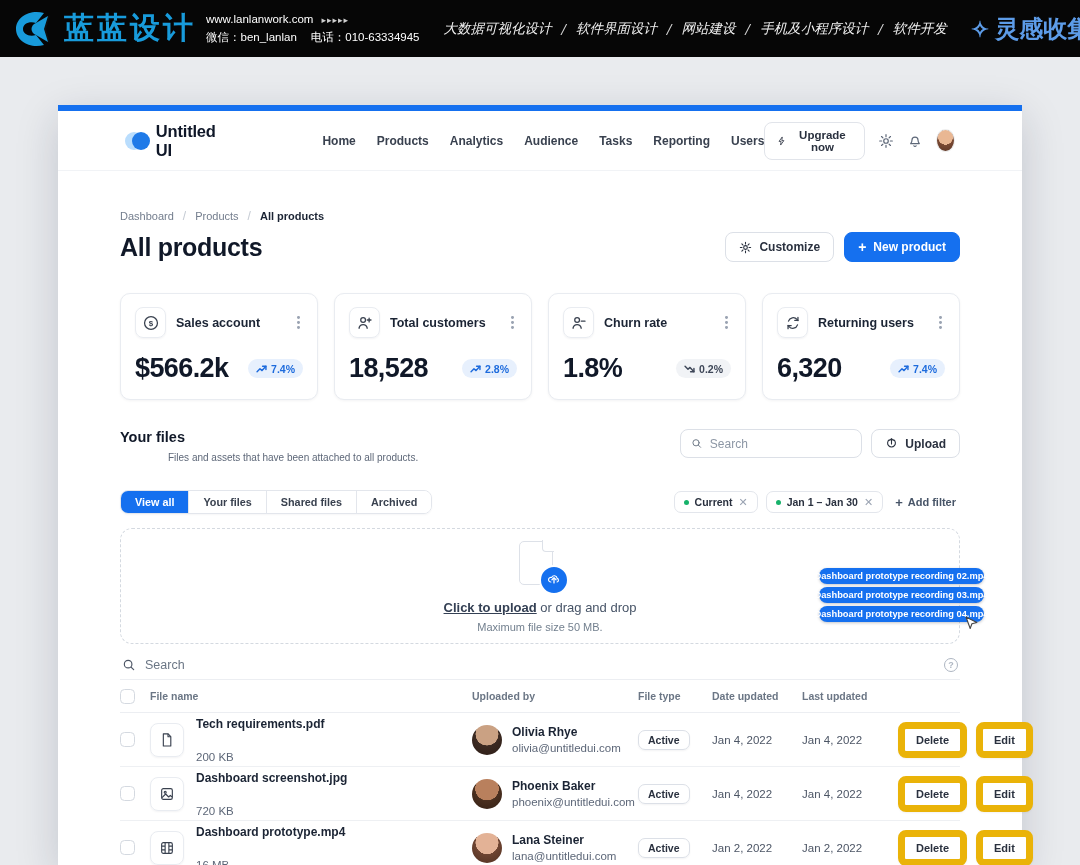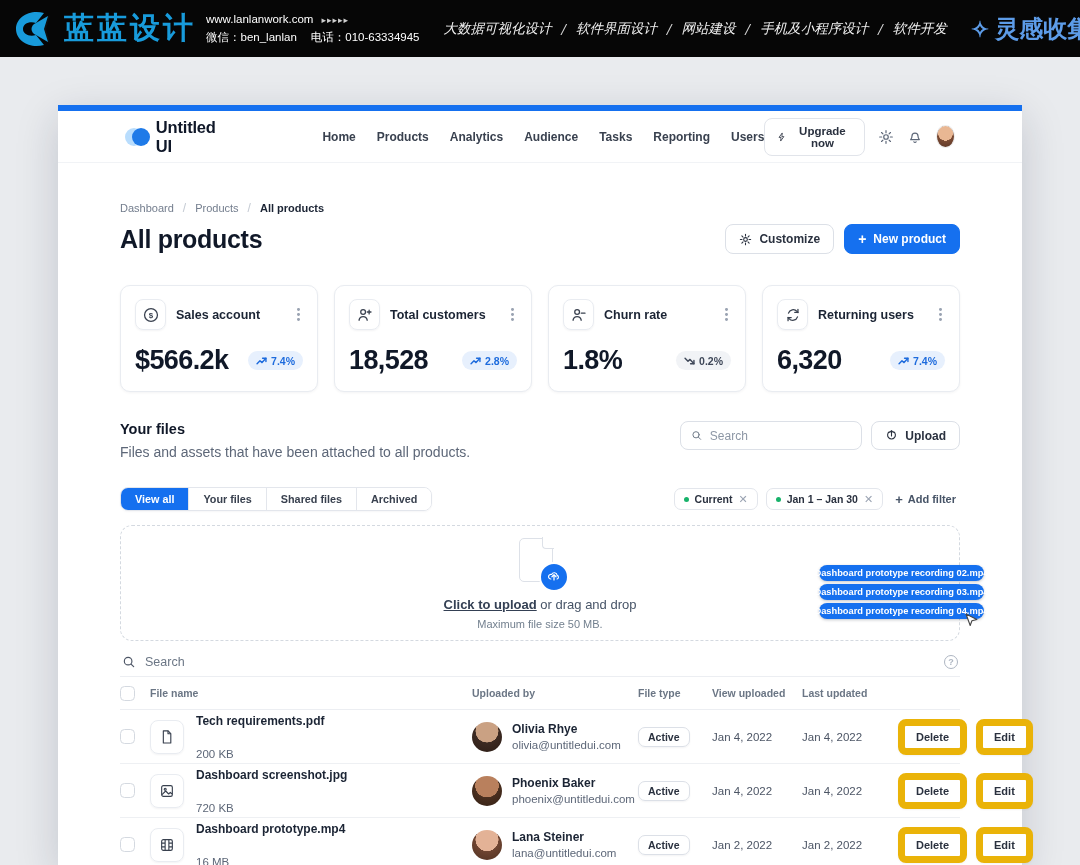--- a/index.html
+++ b/index.html
@@ -25,21 +25,21 @@
     font-family:"DejaVu Serif", serif; font-weight:bold; font-size:24px; white-space:nowrap; }
   .collect-icon { font-size:22px; color:#5d9ce8; }
 
   
   .stage { position:relative; width:1080px; height:808px; background:#e9ebee; }
   .card { position:absolute; left:58px; top:48px; width:964px; height:760px;
     background:#ffffff; box-shadow:0 12px 40px rgba(20,30,55,.18); }
   .card-topbar { height:6px; background:#1570ef; }
 
   
-  .app-header { height:52px; display:flex; align-items:center; padding:0 67px;
+  .app-header { height:60px; display:flex; align-items:center; padding:0 67px;
     border-bottom:1px solid #f1f3f6; }
   .app-logo { display:flex; align-items:center; gap:8px; }
   .logo-dots { position:relative; width:26px; height:18px; }
   .logo-dots .d1 { position:absolute; left:0; top:0; width:18px; height:18px;
     border-radius:50%; background:#b9ddfd; }
   .logo-dots .d2 { position:absolute; left:7px; top:0; width:18px; height:18px;
     border-radius:50%; background:#1f7ae8; }
   .app-brand { font-size:16.5px; font-weight:bold; color:#0f1728; letter-spacing:-.2px; }
   .app-nav { display:flex; align-items:center; gap:21px; margin-left:96px; }
   .nav-item { font-size:12px; font-weight:bold; color:#39414f; cursor:pointer; }
@@ -82,21 +82,21 @@
   .stat-bottom { margin-top:15px; display:flex; align-items:center; }
   .stat-value { font-size:27px; font-weight:bold; color:#101828; letter-spacing:-.6px; }
   .delta { margin-left:auto; display:flex; align-items:center; gap:4px; border-radius:999px;
     padding:3.5px 8px; font-size:10.5px; font-weight:bold; }
   .delta.blue { background:#e7f0fd; color:#1d6bdd; }
   .delta.gray { background:#f1f3f6; color:#3e4758; }
 
   
   .files-head { margin-top:29px; display:flex; align-items:flex-start; }
   .files-title { font-size:14.5px; font-weight:bold; color:#101828; }
-  .files-sub { margin-top:7px; font-size:14px; color:#5d6778; }
+  .files-sub { margin-top:7px; font-size:10px; color:#5d6778;margin-left:48px; }
   .files-head-right { margin-left:auto; display:flex; gap:9px; align-items:center; }
   .search-box { display:flex; align-items:center; gap:7px; width:182px; height:29px;
     border:1px solid #dce0e7; border-radius:8px; padding:0 10px; background:#fff; }
   .search-box input { border:none; outline:none; width:100%; font-size:12px; color:#39414f;
     font-family:"Liberation Sans", sans-serif; background:transparent; }
   .search-box input::placeholder { color:#8d97a5; }
   .upload-btn { height:29px; }
 
   
   .tabs-row { margin-top:27px; display:flex; align-items:center; }
@@ -471,21 +471,21 @@
           </svg>
       <input type="text" placeholder="Search" style="">
       <span class="help-circle">?</span>
     </div>
 
     <div class="tgrid thead">
       <span class="cb"></span>
       <span>File name</span>
       <span>Uploaded by</span>
       <span>File type</span>
-      <span>View uploaded</span>
+      <span>Date updated</span>
       <span>Last updated</span>
       <span></span>
     </div>
 
     <div class="tgrid trow">
       <span class="cb"></span>
       <span class="fcell">
         <span class="ficon">
           <svg width="16" height="16" viewBox="0 0 24 24" fill="none" stroke="#39414f" stroke-width="1.7" stroke-linejoin="round">
                 <path d="M6.5 2.8h7.2l4 4V21H6.5z"></path>

